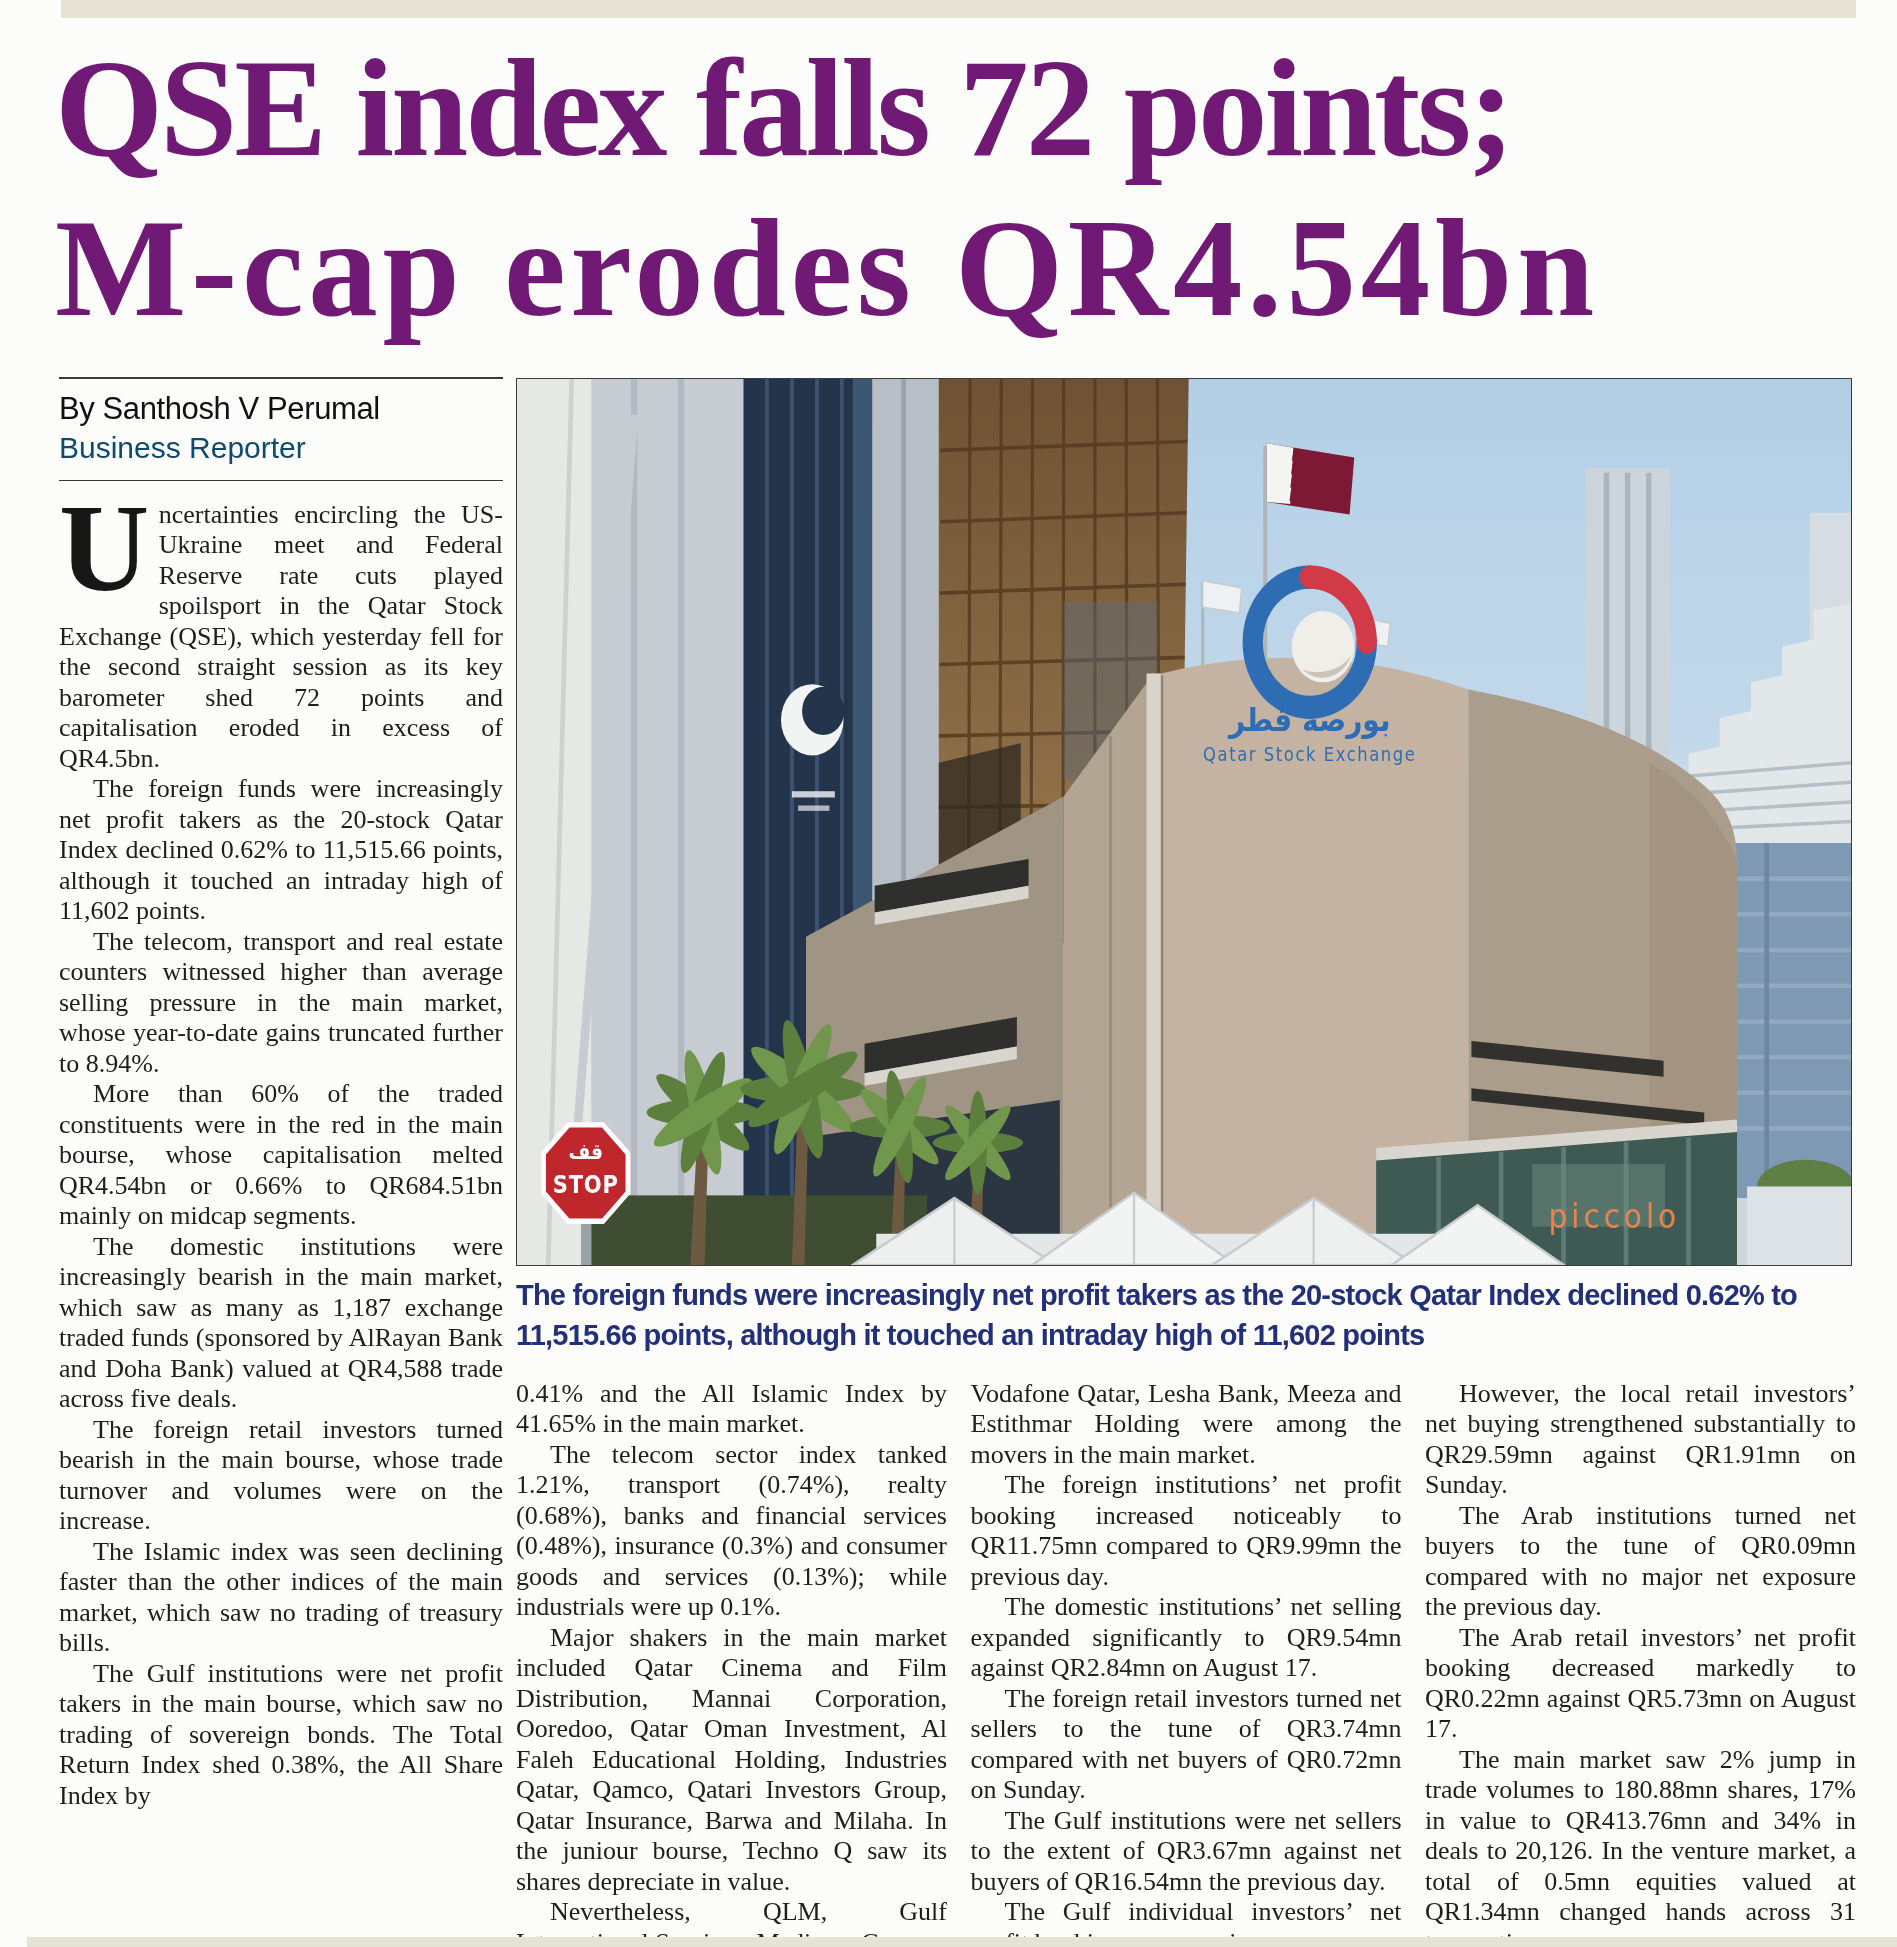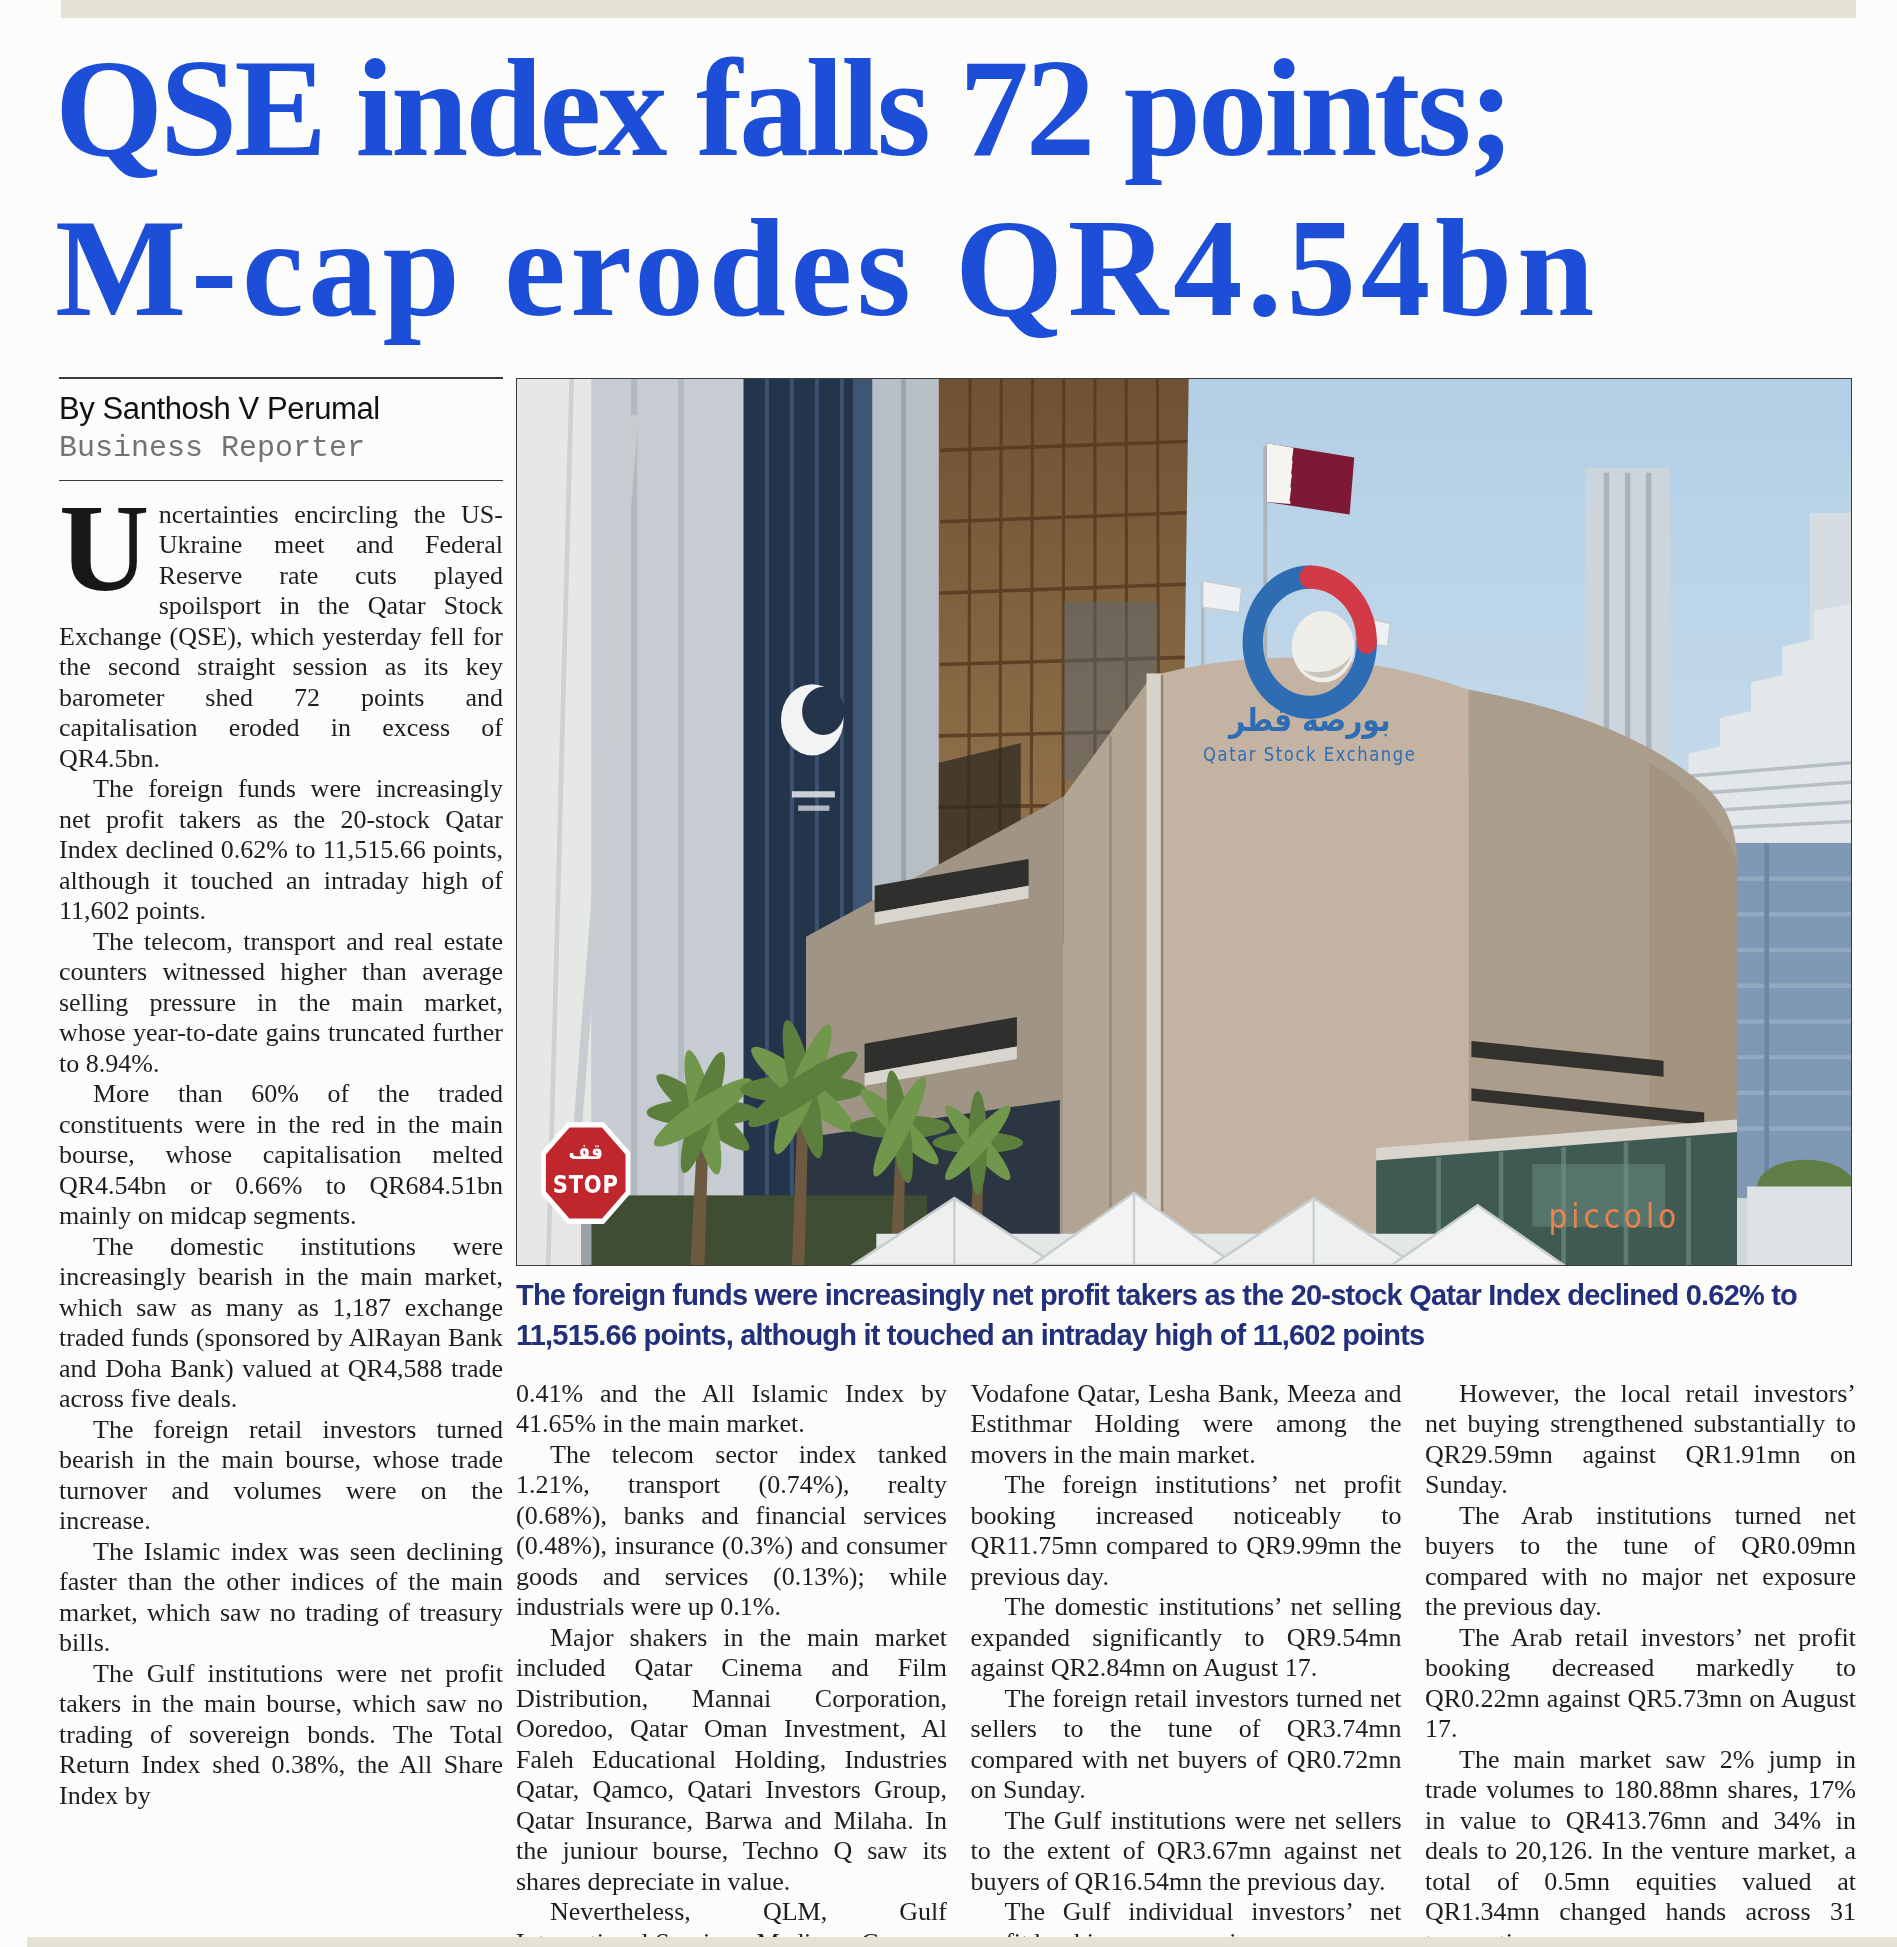--- a/index.html
+++ b/index.html
@@ -1,29 +1,29 @@
 <!DOCTYPE html>
 <html style="font-size:12.5px"><head>
 <meta charset="utf-8">
 <style>
   html,body{margin:0;padding:0;background:#d8d8d8;}
   .page{position:relative;width:1898px;height:1948px;background:#fcfcfa;overflow:hidden;
         font-family:"Liberation Serif",serif;color:#1e1e1e;}
   .top-bar{position:absolute;left:61px;top:0;width:1795px;height:18px;background:#e7e3d4;}
   .bottom-bar{position:absolute;left:27px;top:1937px;width:1870px;height:11px;background:#e7e3d4;}
 
-  .headline{position:absolute;left:55px;top:26.6px;margin:0;font-weight:700;color:#1d4ed8;width:1801px;}
+  .headline{position:absolute;left:55px;top:26.6px;margin:0;font-weight:700;color:#701a75;width:1801px;}
   .hl{display:block;white-space:nowrap;}
   .hl1{font-size:139px;line-height:163px;letter-spacing:-3.1px;}
   .hl2{font-size:139px;line-height:156px;letter-spacing:4.7px;}
 
   .left-col{position:absolute;left:59px;top:377px;width:444px;}
   .byline{border-top:2.3px solid #3a3a3a;border-bottom:1.6px solid #3a3a3a;padding:11px 0 14px 0;}
   .byline .name{font-family:"Liberation Sans",sans-serif;font-weight:400;font-size:31px;line-height:38px;letter-spacing:-0.4px;color:#111;}
-  .byline .role{font-family:Liberation Mono, monospace;font-size:30px;line-height:36px;color:#737373;margin-top:1.6px;}
+  .byline .role{font-family:Liberation Sans, sans-serif;font-size:30px;line-height:36px;color:#0c4a6e;margin-top:1.6px;}
 
   .body-text p{margin:0;font-size:26px;line-height:30.5px;text-align:justify;}
   .body-text p.ind{text-indent:34px;}
   .left-col .body-text{margin-top:19px;}
   .dropcap{float:left;font-size:125px;line-height:88px;height:89px;margin:4.7px 9.4px 0 0;font-weight:700;color:#171717;}
 
   .right-area{position:absolute;left:516px;top:378px;width:1340px;}
   .photo{width:1336px;height:888px;border:1.6px solid #3c3c3c;box-sizing:border-box;background:#bef264;}
   .photo svg{display:block;width:100%;height:100%;}
   .caption{margin-top:9.4px;font-family:"Liberation Sans",sans-serif;font-weight:700;color:#22307c;

